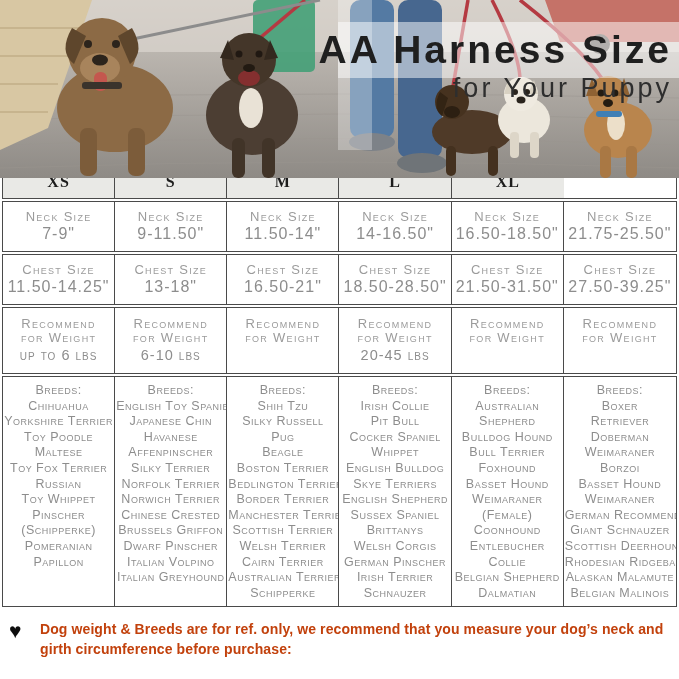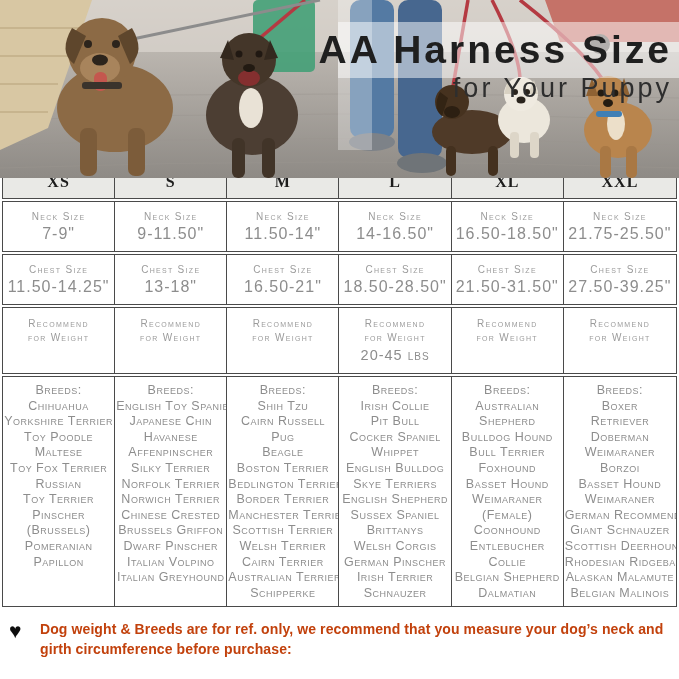--- a/index.html
+++ b/index.html
@@ -18,21 +18,21 @@
   }
   .row + .row { margin-top:2px; }
   .cell { border-right:1px solid #4a4a4a; text-align:center; overflow:hidden; }
   .cell:last-child { border-right:none; }
   .header-row .cell {
     background:#e9e9e6; padding:8px 0 7px 0;
     font-family:"Liberation Serif", serif; font-weight:bold;
     font-size:16px; letter-spacing:1px; color:#1c1c1c;
   }
   .cell-label {
-    font-size:10px; color:#9b9b9b; letter-spacing:1.3px;
+    font-size:13px; color:#9b9b9b; letter-spacing:1.3px;
     font-variant:small-caps; line-height:14px;
   }
   .cell-value {
     font-size:16px; color:#8d8d8d; letter-spacing:1px;
     font-variant:small-caps; line-height:20px;
   }
   .neck-row .cell, .chest-row .cell { padding:8px 1px 7px 1px; }
   .weight-row .cell { padding:9px 1px 8px 1px; }
   .weight-row .cell-value { font-size:14.5px; }
   .breeds-row .cell { padding:6px 1px 5px 1px; min-height:200px; }
@@ -178,21 +178,20 @@
 </div>
 
 <div class="size-table">
 
   <div class="row header-row">
     <div class="cell">XS</div>
     <div class="cell">S</div>
     <div class="cell">M</div>
     <div class="cell">L</div>
     <div class="cell">XL</div>
-    <div class="cell">XXL</div>
   </div>
 
   <div class="row neck-row">
     <div class="cell">
       <div class="cell-label">Neck Size</div>
       <div class="cell-value">7-9"</div>
     </div>
     <div class="cell">
       <div class="cell-label">Neck Size</div>
       <div class="cell-value">9-11.50"</div>
@@ -239,24 +238,26 @@
     <div class="cell">
       <div class="cell-label">Chest Size</div>
       <div class="cell-value">27.50-39.25"</div>
     </div>
   </div>
 
   <div class="row weight-row">
     <div class="cell">
       <div class="cell-label">Recommend</div>
       <div class="cell-label">for Weight</div>
-    </div>
-    <div class="cell">
-      <div class="cell-label">Recommend</div>
-      <div class="cell-label">for Weight</div>
+      <div class="cell-value">up to 6 lbs</div>
+    </div>
+    <div class="cell">
+      <div class="cell-label">Recommend</div>
+      <div class="cell-label">for Weight</div>
+      <div class="cell-value">6-10 lbs</div>
     </div>
     <div class="cell">
       <div class="cell-label">Recommend</div>
       <div class="cell-label">for Weight</div>
     </div>
     <div class="cell">
       <div class="cell-label">Recommend</div>
       <div class="cell-label">for Weight</div>
       <div class="cell-value">20-45 lbs</div>
     </div>
@@ -273,23 +274,23 @@
   <div class="row breeds-row">
     <div class="cell">
       <div class="breed-title">Breeds:</div>
       <div>
           <div class="breed-line">Chihuahua</div>
           <div class="breed-line">Yorkshire Terrier</div>
           <div class="breed-line">Toy Poodle</div>
           <div class="breed-line">Maltese</div>
           <div class="breed-line">Toy Fox Terrier</div>
           <div class="breed-line">Russian</div>
-          <div class="breed-line">Toy Terrier</div>
+          <div class="breed-line">Toy Whippet</div>
           <div class="breed-line">Pinscher</div>
-          <div class="breed-line">(Brussels)</div>
+          <div class="breed-line">(Schipperke)</div>
           <div class="breed-line">Pomeranian</div>
           <div class="breed-line">Papillon</div>
         </div>
     </div>
     <div class="cell">
       <div class="breed-title">Breeds:</div>
       <div>
           <div class="breed-line">English Toy Spaniel</div>
           <div class="breed-line">Japanese Chin</div>
           <div class="breed-line">Havanese</div>
@@ -301,21 +302,21 @@
           <div class="breed-line">Brussels Griffon</div>
           <div class="breed-line">Dwarf Pinscher</div>
           <div class="breed-line">Italian Volpino</div>
           <div class="breed-line">Italian Greyhound</div>
         </div>
     </div>
     <div class="cell">
       <div class="breed-title">Breeds:</div>
       <div>
           <div class="breed-line">Shih Tzu</div>
-          <div class="breed-line">Cairn Russell</div>
+          <div class="breed-line">Silky Russell</div>
           <div class="breed-line">Pug</div>
           <div class="breed-line">Beagle</div>
           <div class="breed-line">Boston Terrier</div>
           <div class="breed-line">Bedlington Terrier</div>
           <div class="breed-line">Border Terrier</div>
           <div class="breed-line">Manchester Terrie</div>
           <div class="breed-line">Scottish Terrier</div>
           <div class="breed-line">Welsh Terrier</div>
           <div class="breed-line">Cairn Terrier</div>
           <div class="breed-line">Australian Terrier</div>

